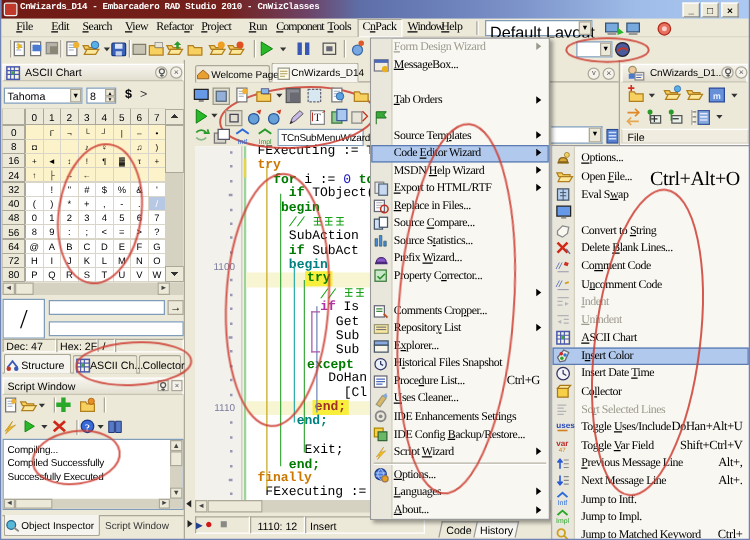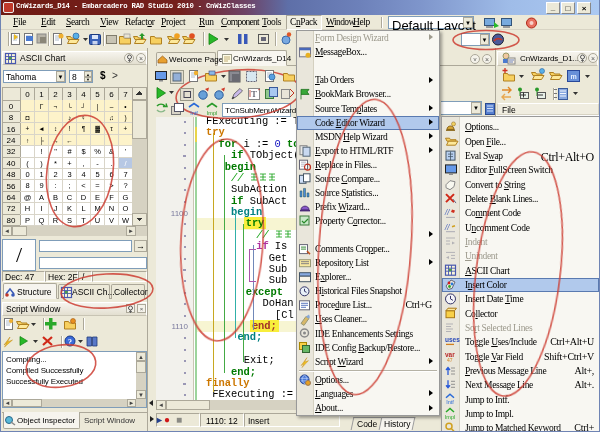--- a/index.html
+++ b/index.html
@@ -404,21 +404,20 @@
 <div class="ab" style="left:497px;top:103px;width:102px;height:12px;background:#f0ede0;border:1px solid #d8d4c4;border-top:1px solid #fff"></div>
 <div class="ab ui8" style="left:502px;top:105px;font-size:8.5px">File</div>
 <div class="ab" style="left:496px;top:115px;width:103px;height:315px;background:#fff"></div>
 <div class="ab menu" style="left:296px;top:30px;width:144px;height:386px;z-index:30"></div>
 <div class="ab" style="left:297px;top:31px;width:17px;height:384px;background:#e9e6db;border-right:1px solid #d4d0c0;z-index:30"></div>
 <div class="mi dis" style="left:315px;top:31.2px;z-index:32"><u>F</u>orm Design Wizard</div>
 <div class="ab" style="left:429px;top:34.4px;width:0;height:0;border-top:3.5px solid transparent;border-bottom:3.5px solid transparent;border-left:4px solid #9d9a8d;z-index:32"></div>
 <div class="mi" style="left:315px;top:45.3px;z-index:32"><u>M</u>essageBox...</div>
 <div class="mi" style="left:315px;top:73.4px;z-index:32"><u>T</u>ab Orders</div>
 <div class="ab" style="left:429px;top:76.6px;width:0;height:0;border-top:3.5px solid transparent;border-bottom:3.5px solid transparent;border-left:4px solid #000;z-index:32"></div>
-<div class="mi" style="left:315px;top:87.4px;z-index:32"><u>B</u>ookMark Browser...</div>
 <div class="mi" style="left:315px;top:101.5px;z-index:32">Source Tem<u>p</u>lates</div>
 <div class="ab" style="left:429px;top:104.7px;width:0;height:0;border-top:3.5px solid transparent;border-bottom:3.5px solid transparent;border-left:4px solid #000;z-index:32"></div>
 <div class="ab" style="left:297px;top:115.6px;width:142px;height:14.1px;background:#b1c9ec;border:1px solid #5a7ab0;z-index:31"></div>
 <div class="mi" style="left:315px;top:115.6px;z-index:32">Code <u>E</u>ditor Wizard</div>
 <div class="ab" style="left:429px;top:118.8px;width:0;height:0;border-top:3.5px solid transparent;border-bottom:3.5px solid transparent;border-left:4px solid #000;z-index:32"></div>
 <div class="mi" style="left:315px;top:129.6px;z-index:32">MSDN <u>H</u>elp Wizard</div>
 <div class="ab" style="left:429px;top:132.8px;width:0;height:0;border-top:3.5px solid transparent;border-bottom:3.5px solid transparent;border-left:4px solid #000;z-index:32"></div>
 <div class="mi" style="left:315px;top:143.7px;z-index:32"><u>E</u>xport to HTML/RTF</div>
     <div class="ab" style="left:429px;top:146.9px;width:0;height:0;border-top:3.5px solid transparent;border-bottom:3.5px solid transparent;border-left:4px solid #000;z-index:32"></div>
 <div class="mi" style="left:315px;top:157.7px;z-index:32"><u>R</u>eplace in Files...</div>
@@ -442,37 +441,36 @@
 <div class="ab" style="left:299px;top:370.1px;width:138px;height:1px;background:#b5b2a5;box-shadow:0 1px 0 #fff;z-index:31"></div>
 <div class="mi" style="left:315px;top:373.1px;z-index:32"><u>O</u>ptions...</div>
 <div class="mi" style="left:315px;top:387.2px;z-index:32"><u>L</u>anguages</div>
 <div class="ab" style="left:429px;top:390.4px;width:0;height:0;border-top:3.5px solid transparent;border-bottom:3.5px solid transparent;border-left:4px solid #000;z-index:32"></div>
 <div class="mi" style="left:315px;top:401.3px;z-index:32"><u>A</u>bout...</div>
 <div class="ab" style="left:429px;top:404.5px;width:0;height:0;border-top:3.5px solid transparent;border-bottom:3.5px solid transparent;border-left:4px solid #000;z-index:32"></div>
 <div class="ab menu" style="left:441px;top:115.5px;width:159px;height:317px;z-index:30;border-right:none;border-bottom:none"></div>
 <div class="ab" style="left:442px;top:116.5px;width:18px;height:315.5px;background:#e9e6db;border-right:1px solid #d4d0c0;z-index:30"></div>
 <div class="mi" style="left:465px;top:120.4px;z-index:32"><u>O</u>ptions...</div>
 <div class="mi" style="left:465px;top:134.7px;z-index:32">Open <u>F</u>ile...</div>
-<div class="ab" style="left:520px;top:150px;width:74px;text-align:right;font-family:'Liberation Serif';font-size:12px;letter-spacing:-0.3px;line-height:14.3px;z-index:32;white-space:nowrap">Ctrl+Alt+O</div>
+<div class="ab" style="left:520px;top:137px;width:74px;text-align:left;font-family:'Liberation Serif';font-size:16px;letter-spacing:-0.3px;line-height:14.3px;z-index:32;white-space:nowrap">Ctrl+Alt+O</div>
 <div class="mi" style="left:465px;top:149.1px;z-index:32">Eval S<u>w</u>ap</div>
-<div class="mi" style="left:465px;top:163.4px;z-index:32">Editor <u>F</u>ullScreen Switch</div>
 <div class="mi" style="left:465px;top:177.7px;z-index:32">Convert to <u>S</u>tring</div>
 <div class="mi" style="left:465px;top:192.1px;z-index:32">Delete <u>B</u>lank Lines...</div>
 <div class="mi" style="left:465px;top:206.4px;z-index:32">Co<u>m</u>ment Code</div>
 <div class="mi" style="left:465px;top:220.7px;z-index:32">U<u>n</u>comment Code</div>
 <div class="mi dis" style="left:465px;top:235.0px;z-index:32"><u>I</u>ndent</div>
 <div class="mi dis" style="left:465px;top:249.4px;z-index:32"><u>U</u>nindent</div>
 <div class="mi" style="left:465px;top:263.7px;z-index:32"><u>A</u>SCII Chart</div>
 <div class="ab" style="left:442px;top:278.0px;width:157px;height:14.3px;background:#b1c9ec;border:1px solid #5a7ab0;z-index:31"></div>
 <div class="mi" style="left:465px;top:278.0px;z-index:32">I<u>n</u>sert Color</div>
 <div class="mi" style="left:465px;top:292.4px;z-index:32">Insert Date <u>T</u>ime</div>
 <div class="mi" style="left:465px;top:306.7px;z-index:32">Co<u>l</u>lector</div>
 <div class="mi dis" style="left:465px;top:321.0px;z-index:32">So<u>r</u>t Selected Lines</div>
 <div class="mi" style="left:465px;top:335.4px;z-index:32">Toggle <u>U</u>ses/Include</div>
-<div class="ab" style="left:520px;top:335.4px;width:74px;text-align:right;font-family:'Liberation Serif';font-size:10px;letter-spacing:-0.3px;line-height:14.3px;z-index:32;white-space:nowrap">Ctrl+Alt+U</div>
+<div class="ab" style="left:520px;top:335.4px;width:74px;text-align:right;font-family:'Liberation Serif';font-size:10px;letter-spacing:-0.3px;line-height:14.3px;z-index:32;white-space:nowrap">DoHan+Alt+U</div>
 <div class="mi" style="left:465px;top:349.7px;z-index:32">Toggle <u>V</u>ar Field</div>
 <div class="ab" style="left:520px;top:349.7px;width:74px;text-align:right;font-family:'Liberation Serif';font-size:10px;letter-spacing:-0.3px;line-height:14.3px;z-index:32;white-space:nowrap">Shift+Ctrl+V</div>
 <div class="mi" style="left:465px;top:364.0px;z-index:32"><u>P</u>revious Message Line</div>
 <div class="ab" style="left:520px;top:364.0px;width:74px;text-align:right;font-family:'Liberation Serif';font-size:10px;letter-spacing:-0.3px;line-height:14.3px;z-index:32;white-space:nowrap">Alt+,</div>
 <div class="mi" style="left:465px;top:378.3px;z-index:32">Next Message Line</div>
 <div class="ab" style="left:520px;top:378.3px;width:74px;text-align:right;font-family:'Liberation Serif';font-size:10px;letter-spacing:-0.3px;line-height:14.3px;z-index:32;white-space:nowrap">Alt+.</div>
 <div class="mi" style="left:465px;top:392.7px;z-index:32">Jump to Intf.</div>
 <div class="mi" style="left:465px;top:407.0px;z-index:32">Jump to Impl.</div>
 <div class="mi" style="left:465px;top:421.3px;z-index:32">Jump to Matched Keyword</div>
 <div class="ab" style="left:520px;top:421.3px;width:74px;text-align:right;font-family:'Liberation Serif';font-size:10px;letter-spacing:-0.3px;line-height:14.3px;z-index:32;white-space:nowrap">Ctrl+</div>

